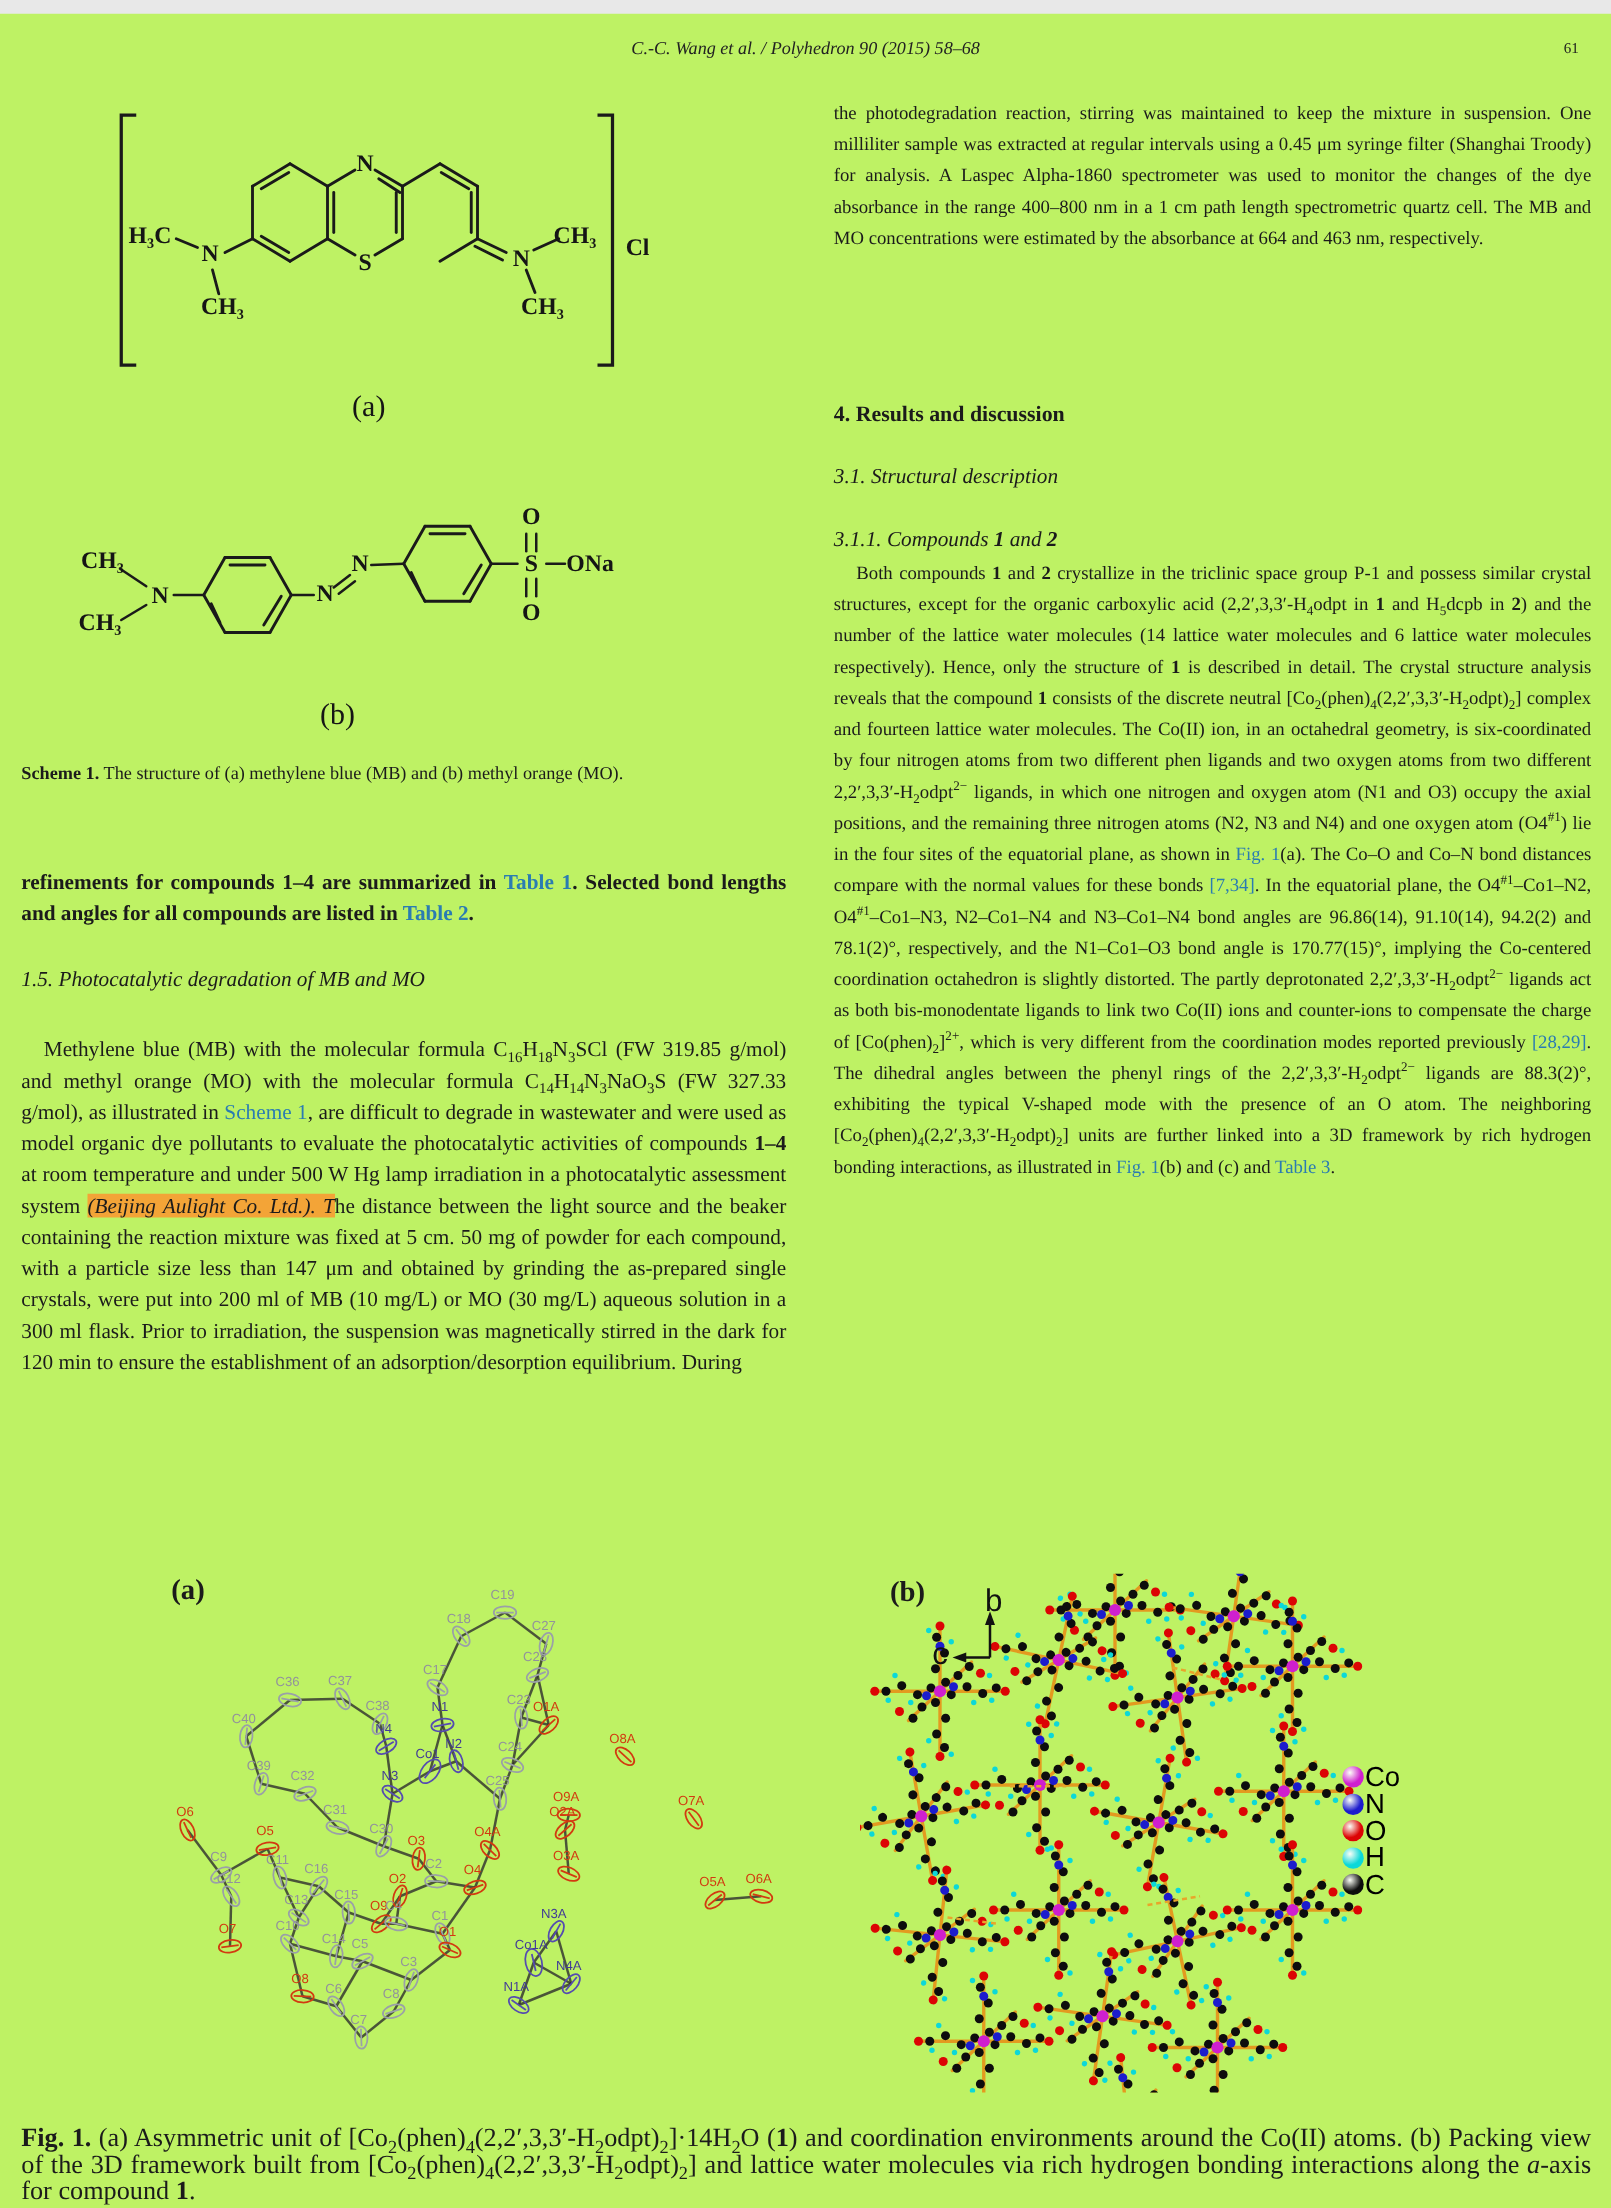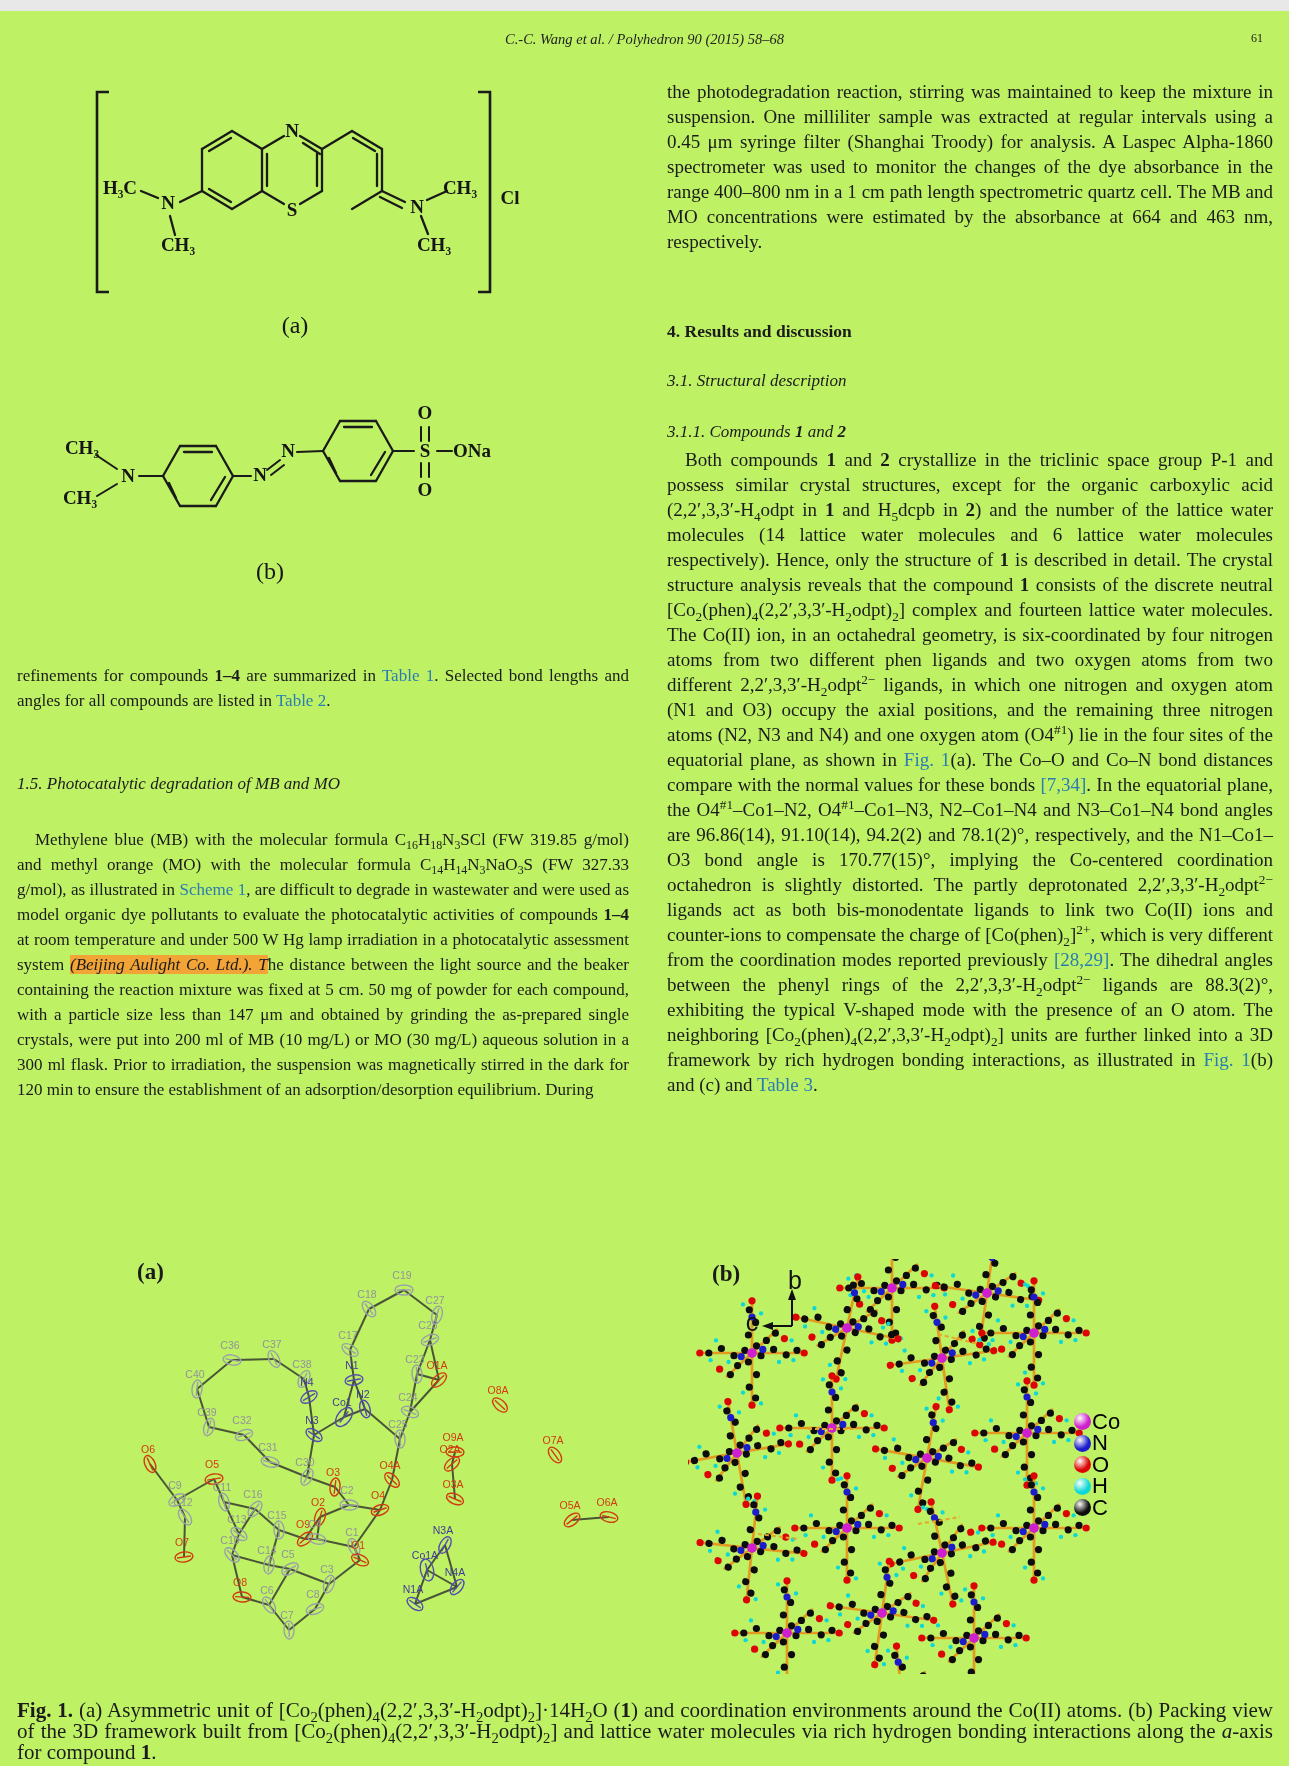--- a/index.html
+++ b/index.html
@@ -2,21 +2,21 @@
 <html><head>
 <meta charset="utf-8">
 <style>
   html,body{margin:0;padding:0;background:#e8e8e8;}
   .page{position:relative;width:1289px;height:1766px;background:#bef264;margin:11px auto;
         font-family:"Liberation Serif",serif;color:#1b1b1b;overflow:hidden;}
   .abs{position:absolute;}
   .hdr{top:20px;left:0;width:100%;text-align:center;font-style:italic;font-size:14.5px;color:#222;}
   .pgnum{top:20px;right:26px;font-size:12px;}
   .col{width:612px;text-align:justify;font-size:17px;line-height:25px;}
-  .colr{width:606px;text-align:justify;font-size:19px;line-height:25px;}
+  .colr{width:606px;text-align:justify;font-size:15px;line-height:25px;}
   .indent{text-indent:18px;}
   .h-bold{font-weight:bold;font-size:17.5px;}
   .h-ital{font-style:italic;font-size:17px;}
   .lnk{color:#2a7cb2;text-decoration:none;cursor:pointer;}
   .hl{background:#f3a437;font-style:italic;}
   sub{font-size:70%;line-height:0;}
   sup{font-size:70%;line-height:0;}
   .schemecap{font-size:14.6px;line-height:20px;width:612px;}
   .figcap{font-size:21px;line-height:21px;width:1256px;text-align:justify;}
   .figlab{font-weight:bold;font-size:23px;}
@@ -151,22 +151,23 @@
         <text x="240" y="102" text-anchor="middle">N</text>
         <text x="268" y="78" text-anchor="middle">N</text>
         <text x="405" y="78" text-anchor="middle">S</text>
         <text x="405" y="40" text-anchor="middle">O</text>
         <text x="405" y="117" text-anchor="middle">O</text>
         <text x="452" y="78" text-anchor="middle">ONa</text>
         <text x="250" y="200" text-anchor="middle" class="panel-label">(b)</text>
       </g>
   </svg>
 
-
-  <div class="abs col" style="left:17px;top:652px;">refinements for compounds <b>1–4</b> are summarized in <a class="lnk">Table 1</a>. Selected bond lengths and angles for all compounds are listed in <a class="lnk">Table 2</a>.</div>
+  <div class="abs schemecap" style="left:17px;top:598px;"><b>Scheme 1.</b> The structure of (a) methylene blue (MB) and (b) methyl orange (MO).</div>
+
+  <div class="abs col" style="left:17px;top:682px;font-weight:bold;">refinements for compounds <b>1–4</b> are summarized in <a class="lnk">Table 1</a>. Selected bond lengths and angles for all compounds are listed in <a class="lnk">Table 2</a>.</div>
 
   <div class="abs h-ital" style="left:17px;top:763px;">1.5. Photocatalytic degradation of MB and MO</div>
 
   <div class="abs col indent" style="left:17px;top:816px;">Methylene blue (MB) with the molecular formula C<sub>16</sub>H<sub>18</sub>N<sub>3</sub>SCl (FW 319.85 g/mol) and methyl orange (MO) with the molecular formula C<sub>14</sub>H<sub>14</sub>N<sub>3</sub>NaO<sub>3</sub>S (FW 327.33 g/mol), as illustrated in <a class="lnk">Scheme 1</a>, are difficult to degrade in wastewater and were used as model organic dye pollutants to evaluate the photocatalytic activities of compounds <b>1–4</b> at room temperature and under 500 W Hg lamp irradiation in a photocatalytic assessment system <span class="hl">(Beijing Aulight Co. Ltd.). T</span>he distance between the light source and the beaker containing the reaction mixture was fixed at 5 cm. 50 mg of powder for each compound, with a particle size less than 147 μm and obtained by grinding the as-prepared single crystals, were put into 200 ml of MB (10 mg/L) or MO (30 mg/L) aqueous solution in a 300 ml flask. Prior to irradiation, the suspension was magnetically stirred in the dark for 120 min to ensure the establishment of an adsorption/desorption equilibrium. During</div>
 
   <div class="abs colr" style="left:667px;top:68px;">the photodegradation reaction, stirring was maintained to keep the mixture in suspension. One milliliter sample was extracted at regular intervals using a 0.45 μm syringe filter (Shanghai Troody) for analysis. A Laspec Alpha-1860 spectrometer was used to monitor the changes of the dye absorbance in the range 400–800 nm in a 1 cm path length spectrometric quartz cell. The MB and MO concentrations were estimated by the absorbance at 664 and 463 nm, respectively.</div>
 
   <div class="abs h-bold" style="left:667px;top:310px;">4. Results and discussion</div>
 
   <div class="abs h-ital" style="left:667px;top:360px;">3.1. Structural description</div>

